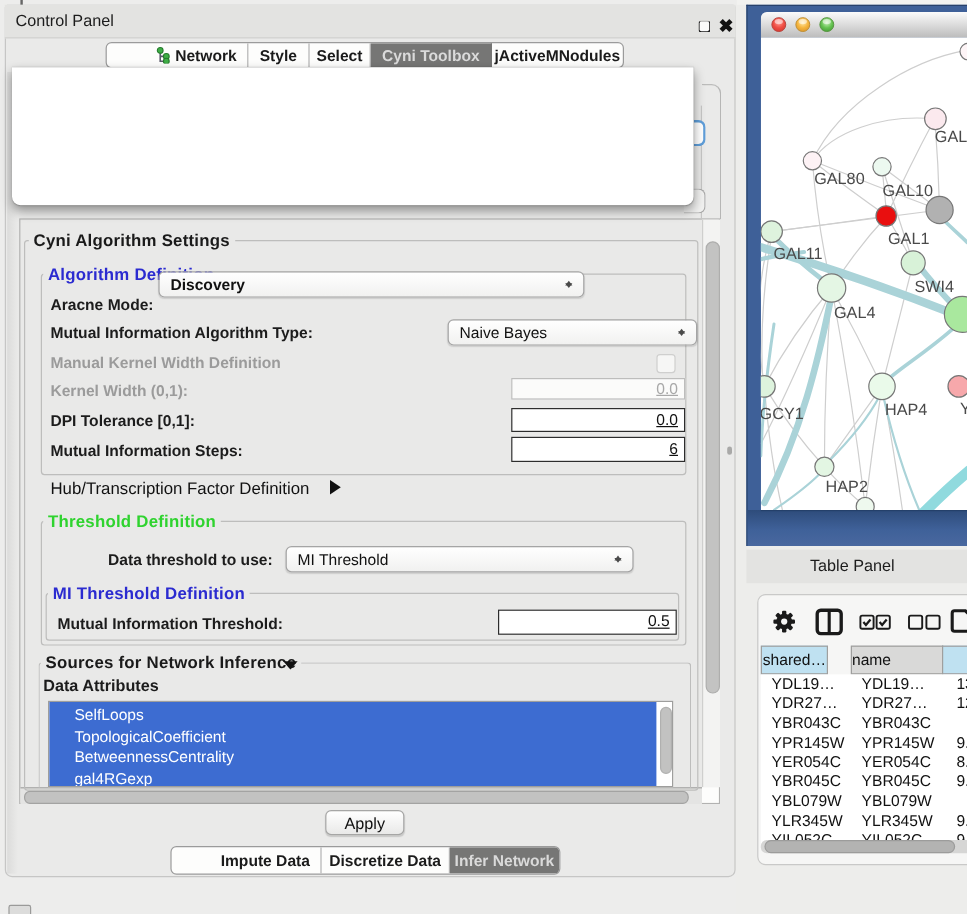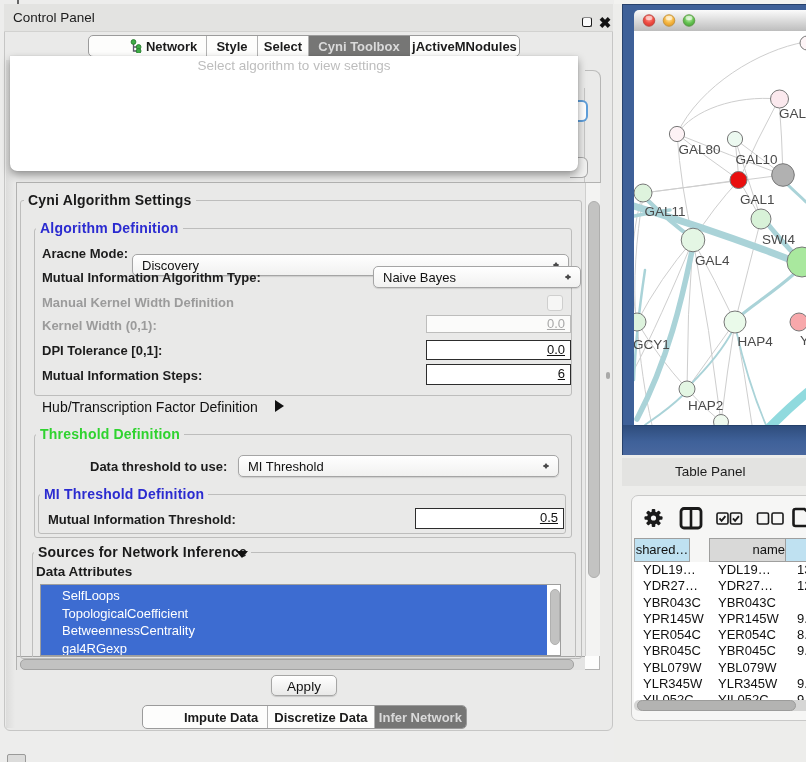--- a/index.html
+++ b/index.html
@@ -70,39 +70,39 @@
 <div class="abs" style="left:585px;top:656px;width:14px;height:13px;background:#fdfdfc;"></div>
 <div class="abs" style="left:20px;top:658.5px;width:552px;height:9px;background:#c2c2c1;border:1px solid #a3a3a2;border-radius:5px;"></div>
 
 <div class="grp" style="left:20px;top:200px;width:560px;height:457px;"></div>
 <div class="gtit" style="left:24px;top:193px;">Cyni Algorithm Settings</div>
 
 <div class="grp" style="left:34px;top:228px;width:536px;height:166px;"></div>
 <div class="gtit" style="left:36px;top:221px;color:#2b2bd0;">Algorithm Definition</div>
 
 <div class="abs lbl" style="left:42px;top:246px;">Aracne Mode:</div>
-<div class="combo" style="left:132px;top:254px;width:437px;">Discovery<span class="arr"></span></div>
+<div class="combo" style="left:132px;top:226px;width:355px;font-weight:bold;">Discovery<span class="arr"></span></div>
 <div class="abs lbl" style="left:42px;top:270px;">Mutual Information Algorithm Type:</div>
 <div class="combo" style="left:373px;top:266px;width:208px;">Naive Bayes<span class="arr"></span></div>
 <div class="abs lbl dis" style="left:42px;top:295px;">Manual Kernel Width Definition</div>
 <div class="abs" style="left:547px;top:295px;width:14px;height:14px;border:1px solid #cfcfce;border-radius:3px;background:#f6f6f5;"></div>
 <div class="abs lbl dis" style="left:42px;top:318px;">Kernel Width (0,1):</div>
 <div class="inp" style="left:426px;top:315px;width:145px;height:18px;border:1px solid #bdbdbc;background:#fbfbfa;color:#a8a8a8;line-height:16px;">0.0</div>
 <div class="abs lbl" style="left:42px;top:343px;">DPI Tolerance [0,1]:</div>
 <div class="inp" style="left:426px;top:340px;width:145px;height:20px;">0.0</div>
 <div class="abs lbl" style="left:42px;top:368px;">Mutual Information Steps:</div>
 <div class="inp" style="left:426px;top:364px;width:145px;height:21px;">6</div>
 
 <div class="abs" style="left:42px;top:399px;font-size:14px;color:#111;">Hub/Transcription Factor Definition</div>
 <div class="abs" style="left:275px;top:400px;width:0;height:0;border:6px solid transparent;border-left:9px solid #111;"></div>
 
 <div class="grp" style="left:34px;top:434px;width:536px;height:102px;"></div>
 <div class="gtit" style="left:36px;top:427px;color:#2fd32f;">Threshold Definition</div>
 <div class="abs lbl" style="left:90px;top:459px;">Data threshold to use:</div>
-<div class="combo" style="left:238px;top:455px;width:321px;">MI Threshold<span class="arr"></span></div>
+<div class="combo" style="left:238px;top:455px;width:290px;">MI Threshold<span class="arr"></span></div>
 
 <div class="grp" style="left:38px;top:494px;width:526px;height:38px;"></div>
 <div class="gtit" style="left:40px;top:487px;color:#2b2bd0;">MI Threshold Definition</div>
 <div class="abs lbl" style="left:48px;top:512px;">Mutual Information Threshold:</div>
 <div class="inp" style="left:415px;top:508px;width:149px;height:21px;">0.5</div>
 
 <div class="grp" style="left:32px;top:552px;width:542px;height:104px;border-bottom:none;border-radius:3px 3px 0 0;"></div>
 <div class="gtit" style="left:34px;top:545px;">Sources for Network Inference</div>
 <div class="abs" style="left:236px;top:551px;width:0;height:0;border:6.5px solid transparent;border-top:7.5px solid #111;border-bottom:none;"></div>
 <div class="abs lbl" style="left:36px;top:564px;font-size:13.5px;">Data Attributes</div>
@@ -120,21 +120,20 @@
 <div class="seg" style="left:142px;top:705px;width:325px;height:24px;">
   <div style="width:103px;">Impute Data</div>
   <div style="width:118px;">Discretize Data</div>
   <div class="sel" style="width:102px;">Infer Network</div>
 </div>
 
 <div class="abs" style="left:7px;top:754px;width:17px;height:12px;background:#dcdcdb;border:1px solid #9a9a99;border-radius:2px;"></div>
 
 <div class="abs" style="left:10px;top:56px;width:568px;height:115px;background:#ffffff;
  border-radius:0 0 7px 7px;box-shadow:0 4px 9px rgba(0,0,0,.38),0 0 1px rgba(0,0,0,.25);">
-  <div class="abs" style="left:0;top:2px;width:100%;text-align:center;font-size:13.5px;color:#bdbdbd;">Select algorithm to view settings</div>
 </div>
 
 <div class="abs" style="left:614px;top:0;width:192px;height:762px;background:#ededeb;"></div>
 <div class="abs" style="left:614px;top:0;width:192px;height:4px;background:#f2f2f0;"></div>
 
 <div class="abs" style="left:622px;top:4px;width:184px;height:451px;background:#3e6098;border-left:1px solid #27416b;border-top:1px solid #27416b;box-sizing:border-box;"></div>
 <div class="abs" style="left:623px;top:425px;width:183px;height:30px;background:linear-gradient(#2e4c7b 0%,#3f6199 55%,#49689f 100%);"></div>
 <div class="abs" style="left:634px;top:425px;width:172px;height:1px;background:#24406a;"></div>
 
 <div class="abs" style="left:634px;top:10px;width:172px;height:21px;background:linear-gradient(#fbfbfb,#bdbdbd);border-radius:5px 0 0 0;border-bottom:1px solid #8e8e8e;">
@@ -273,21 +272,21 @@
     <rect x="141" y="18" width="11" height="11" rx="1.5"></rect>
   </g>
   <g stroke="#1a1a1a" stroke-width="1.9" fill="none">
     <path d="M88.5,23.4 l2.1,2.4 3.8,-4.6"></path>
     <path d="M102,23.4 l2.1,2.4 3.8,-4.6"></path>
   </g>
   <path d="M164.5,14 h9 l4,4 v11 a2,2 0 0 1 -2,2 h-11 a2,2 0 0 1 -2,-2 v-13 a2,2 0 0 1 2,-2 z" fill="none" stroke="#1a1a1a" stroke-width="2.6"></path>
 </svg>
 
 <div class="abs" style="left:634px;top:538px;width:56px;height:24px;background:#bfe1f1;border:1px solid #9f9f9e;box-sizing:border-box;font-size:13px;color:#111;text-align:center;line-height:22px;">shared…</div>
-<div class="abs" style="left:709px;top:538px;width:77px;height:24px;background:#d9d9d8;border:1px solid #9f9f9e;box-sizing:border-box;font-size:13px;color:#111;text-align:right;line-height:22px;">name</div>
+<div class="abs" style="left:709px;top:538px;width:77px;height:24px;background:#d9d9d8;border:1px solid #9f9f9e;box-sizing:border-box;font-size:13px;color:#111;text-align:left;line-height:22px;">name</div>
 <div class="abs" style="left:785px;top:538px;width:21px;height:24px;background:#bfe1f1;border:1px solid #9f9f9e;border-right:none;box-sizing:border-box;"></div>
 
 <div class="abs" style="left:634px;top:562px;width:172px;height:146px;background:#fff;overflow:hidden;">
   <div class="cell" style="left:9px;top:0;line-height:16.3px;">YDL19…<br>YDR27…<br>YBR043C<br>YPR145W<br>YER054C<br>YBR045C<br>YBL079W<br>YLR345W<br>YIL052C</div>
   <div class="cell" style="left:84px;top:0;line-height:16.3px;">YDL19…<br>YDR27…<br>YBR043C<br>YPR145W<br>YER054C<br>YBR045C<br>YBL079W<br>YLR345W<br>YIL052C</div>
   <div class="cell" style="left:163px;top:0;line-height:16.3px;">13<br>12<br><br>9.<br>8.<br>9.<br><br>9.<br>9.</div>
 </div>
 
 <div class="abs" style="left:634px;top:700px;width:172px;height:11px;background:#d6d6d5;border-radius:5px 0 0 5px;"></div>
 <div class="abs" style="left:637px;top:700px;width:159px;height:11px;background:#b3b3b2;border:1px solid #9c9c9b;border-radius:6px;box-sizing:border-box;"></div>

